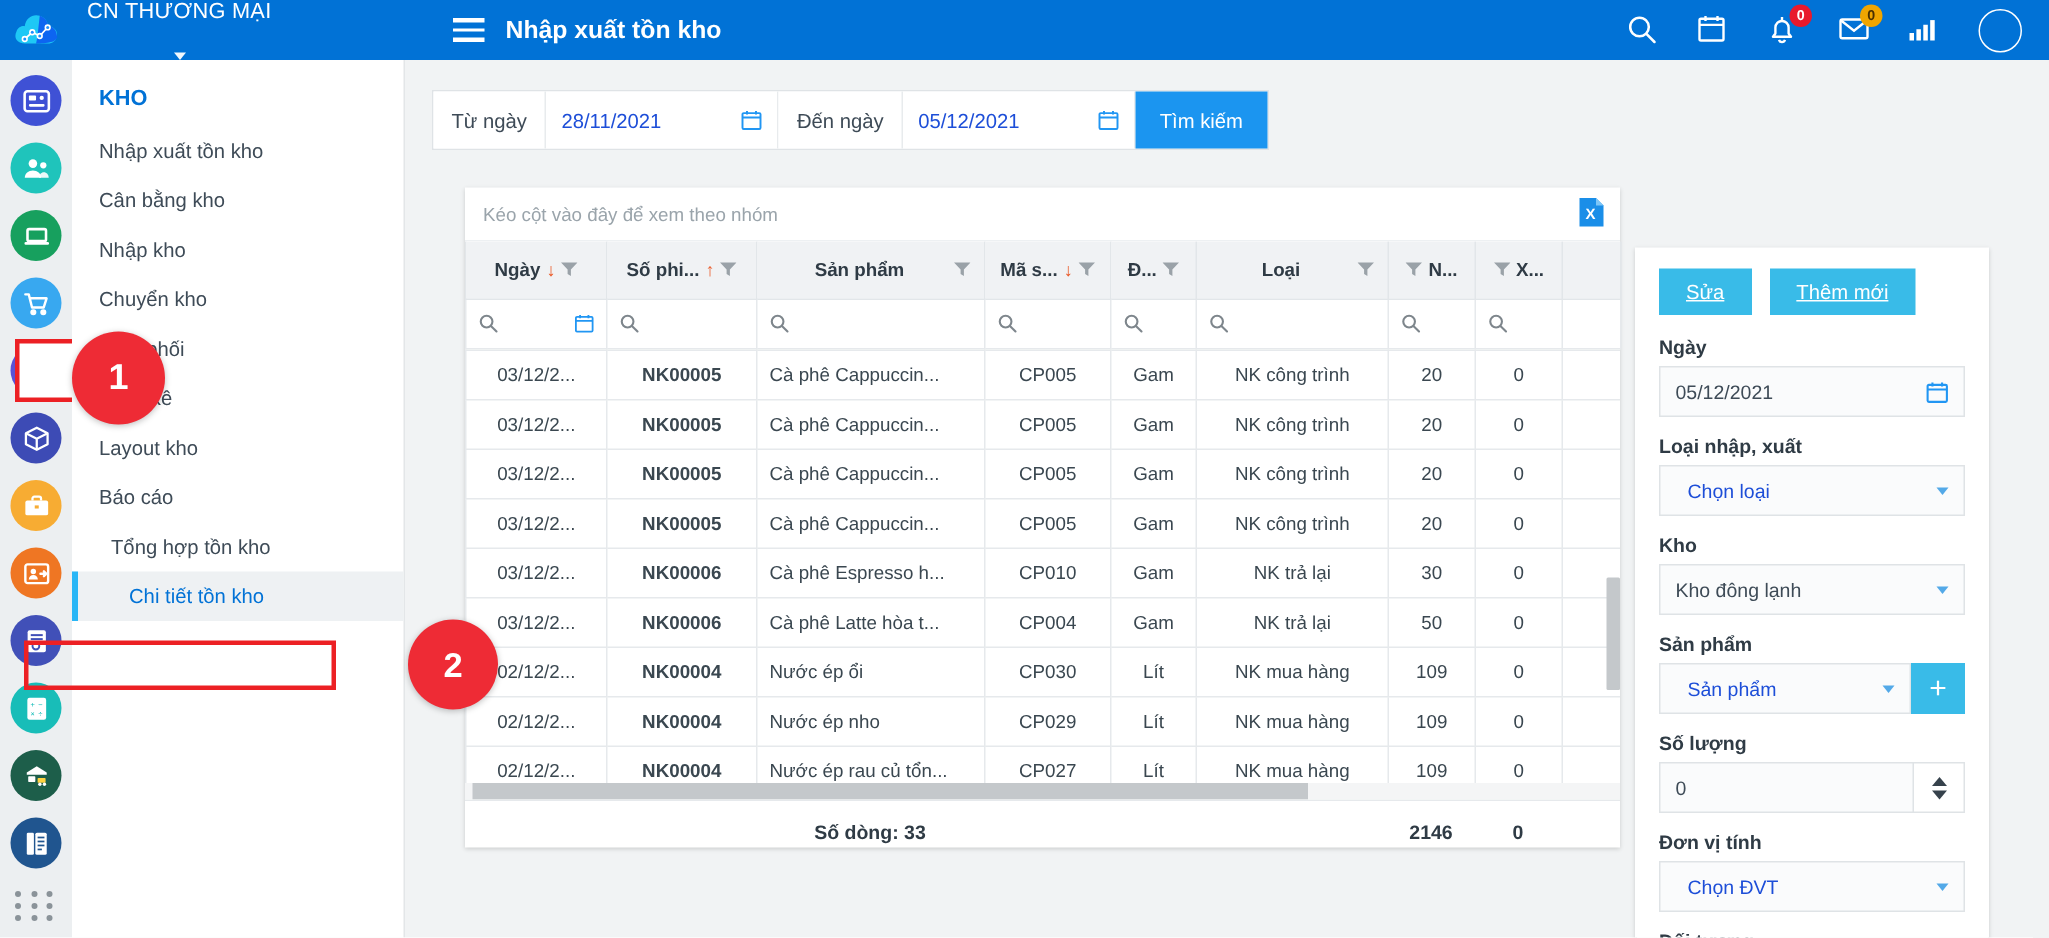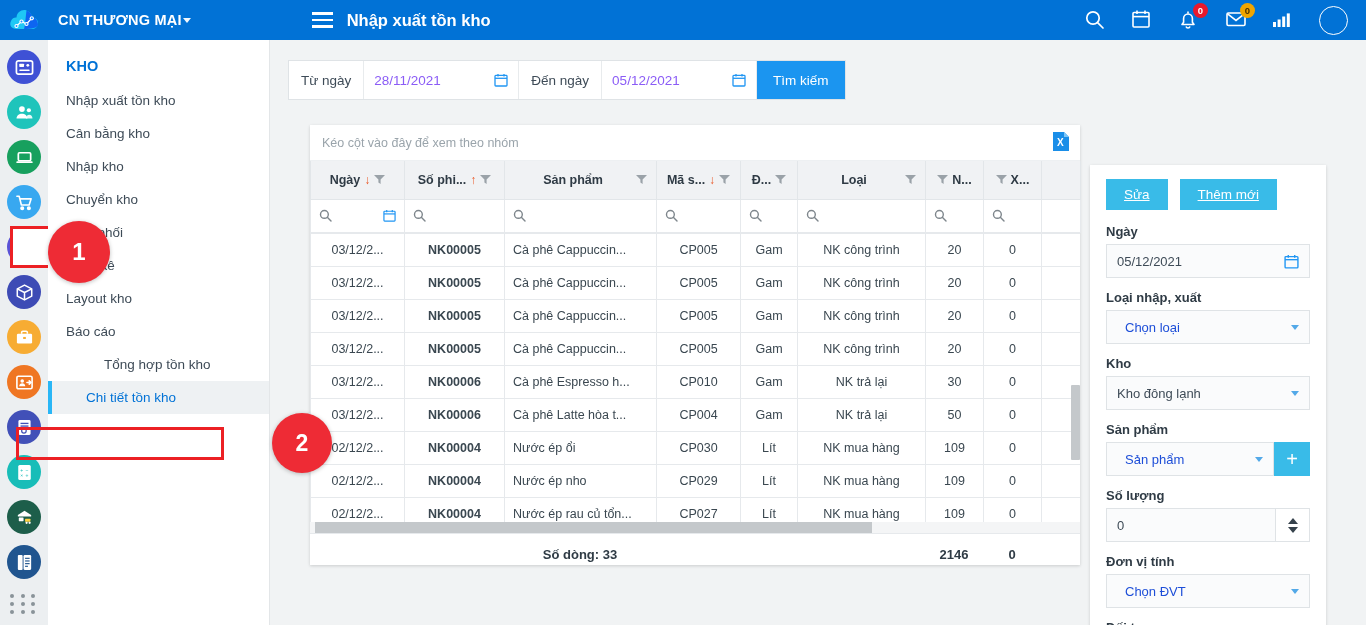--- a/index.html
+++ b/index.html
@@ -11,22 +11,22 @@
   }
   body { position: relative; }
 
   
   .topbar {
     position: absolute; top: 0; left: 0; width: 1366px; height: 40px;
     background: #0172d6; display: flex; align-items: center;
   }
   .logo-wrap { width: 48px; height: 40px; display: flex; align-items: center; justify-content: center; }
   .brand-name {
-    color: #fff; font-size: 14.5px; font-weight: bold; letter-spacing: .2px;
-    margin-left: 10px; display: flex; align-items: center; gap: 1px;
+    color: #fff; font-size: 14.5px; font-weight: normal; letter-spacing: .2px;
+    margin-left: 10px; display: flex; align-items: center; gap: 19px; flex-direction: column;
   }
   .caret-down {
     width: 0; height: 0; border-left: 4.5px solid transparent;
     border-right: 4.5px solid transparent; border-top: 5px solid #fff;
     opacity: .95;
   }
   .hamburger { margin-left: 121px; display: flex; flex-direction: column; gap: 4px; cursor: pointer; }
   .hamburger span { display: block; width: 21px; height: 2.4px; background: #fff; }
   .page-title-top { color: #fff; font-size: 16.5px; font-weight: bold; margin-left: 14px; }
   .top-right { margin-left: auto; display: flex; align-items: center; gap: 25px; padding-right: 18px; }
@@ -71,21 +71,21 @@
     position: absolute; top: 40px; left: 48px; width: 222px; height: 585px;
     background: #fff; border-right: 1px solid #e3e6e8; padding-top: 8px;
   }
   .nav-section-title {
     color: #0172d6; font-size: 14.5px; font-weight: bold; padding: 10px 0 10px 18px;
   }
   .nav-item {
     font-size: 13.5px; color: #3e4b57; padding: 9px 0 9px 18px; cursor: pointer;
     white-space: nowrap;
   }
-  .nav-item.sub { padding-left: 56px; }
+  .nav-item.sub { padding-left: 26px; }
   .nav-item.active {
     color: #0172d6; background: #eef1f3; border-left: 4px solid #29b6f6;
     padding-left: 34px; font-weight: normal;
   }
   .nav-highlight-box {
     position: absolute; left: 16px; top: 427px; width: 208px; height: 33px;
     border: 3px solid #ec2024; pointer-events: none;
   }
 
   
@@ -109,21 +109,21 @@
     height: 40px; background: #fff; border: 1px solid #dfe3e6;
   }
   .f-label {
     display: flex; align-items: center; padding: 16px 12px; font-size: 13.5px;
     color: #3e4b57; background: #fff; border-right: 1px solid #e8ebed;
   }
   .f-date {
     display: flex; align-items: center; background: #fff; border-right: 1px solid #e8ebed;
     padding: 0 10px; min-width: 155px; justify-content: space-between; cursor: text;
   }
-  .f-date span { font-size: 13.5px; color: #8b5cf6; }
+  .f-date span { font-size: 13.5px; color: #1d4ed8; }
   .cal-ico { color: #2196f3; display: flex; cursor: pointer; }
   .btn-search {
     background: #1b95f0; color: #fff; font-size: 13.5px; border: none;
     padding: 0 16px; cursor: pointer; font-family: inherit;
   }
 
   
   .gridcard {
     position: absolute; left: 40px; top: 85px; width: 770px; height: 440px;
     background: #fff; box-shadow: 0 1px 3px rgba(0,0,0,.16);

